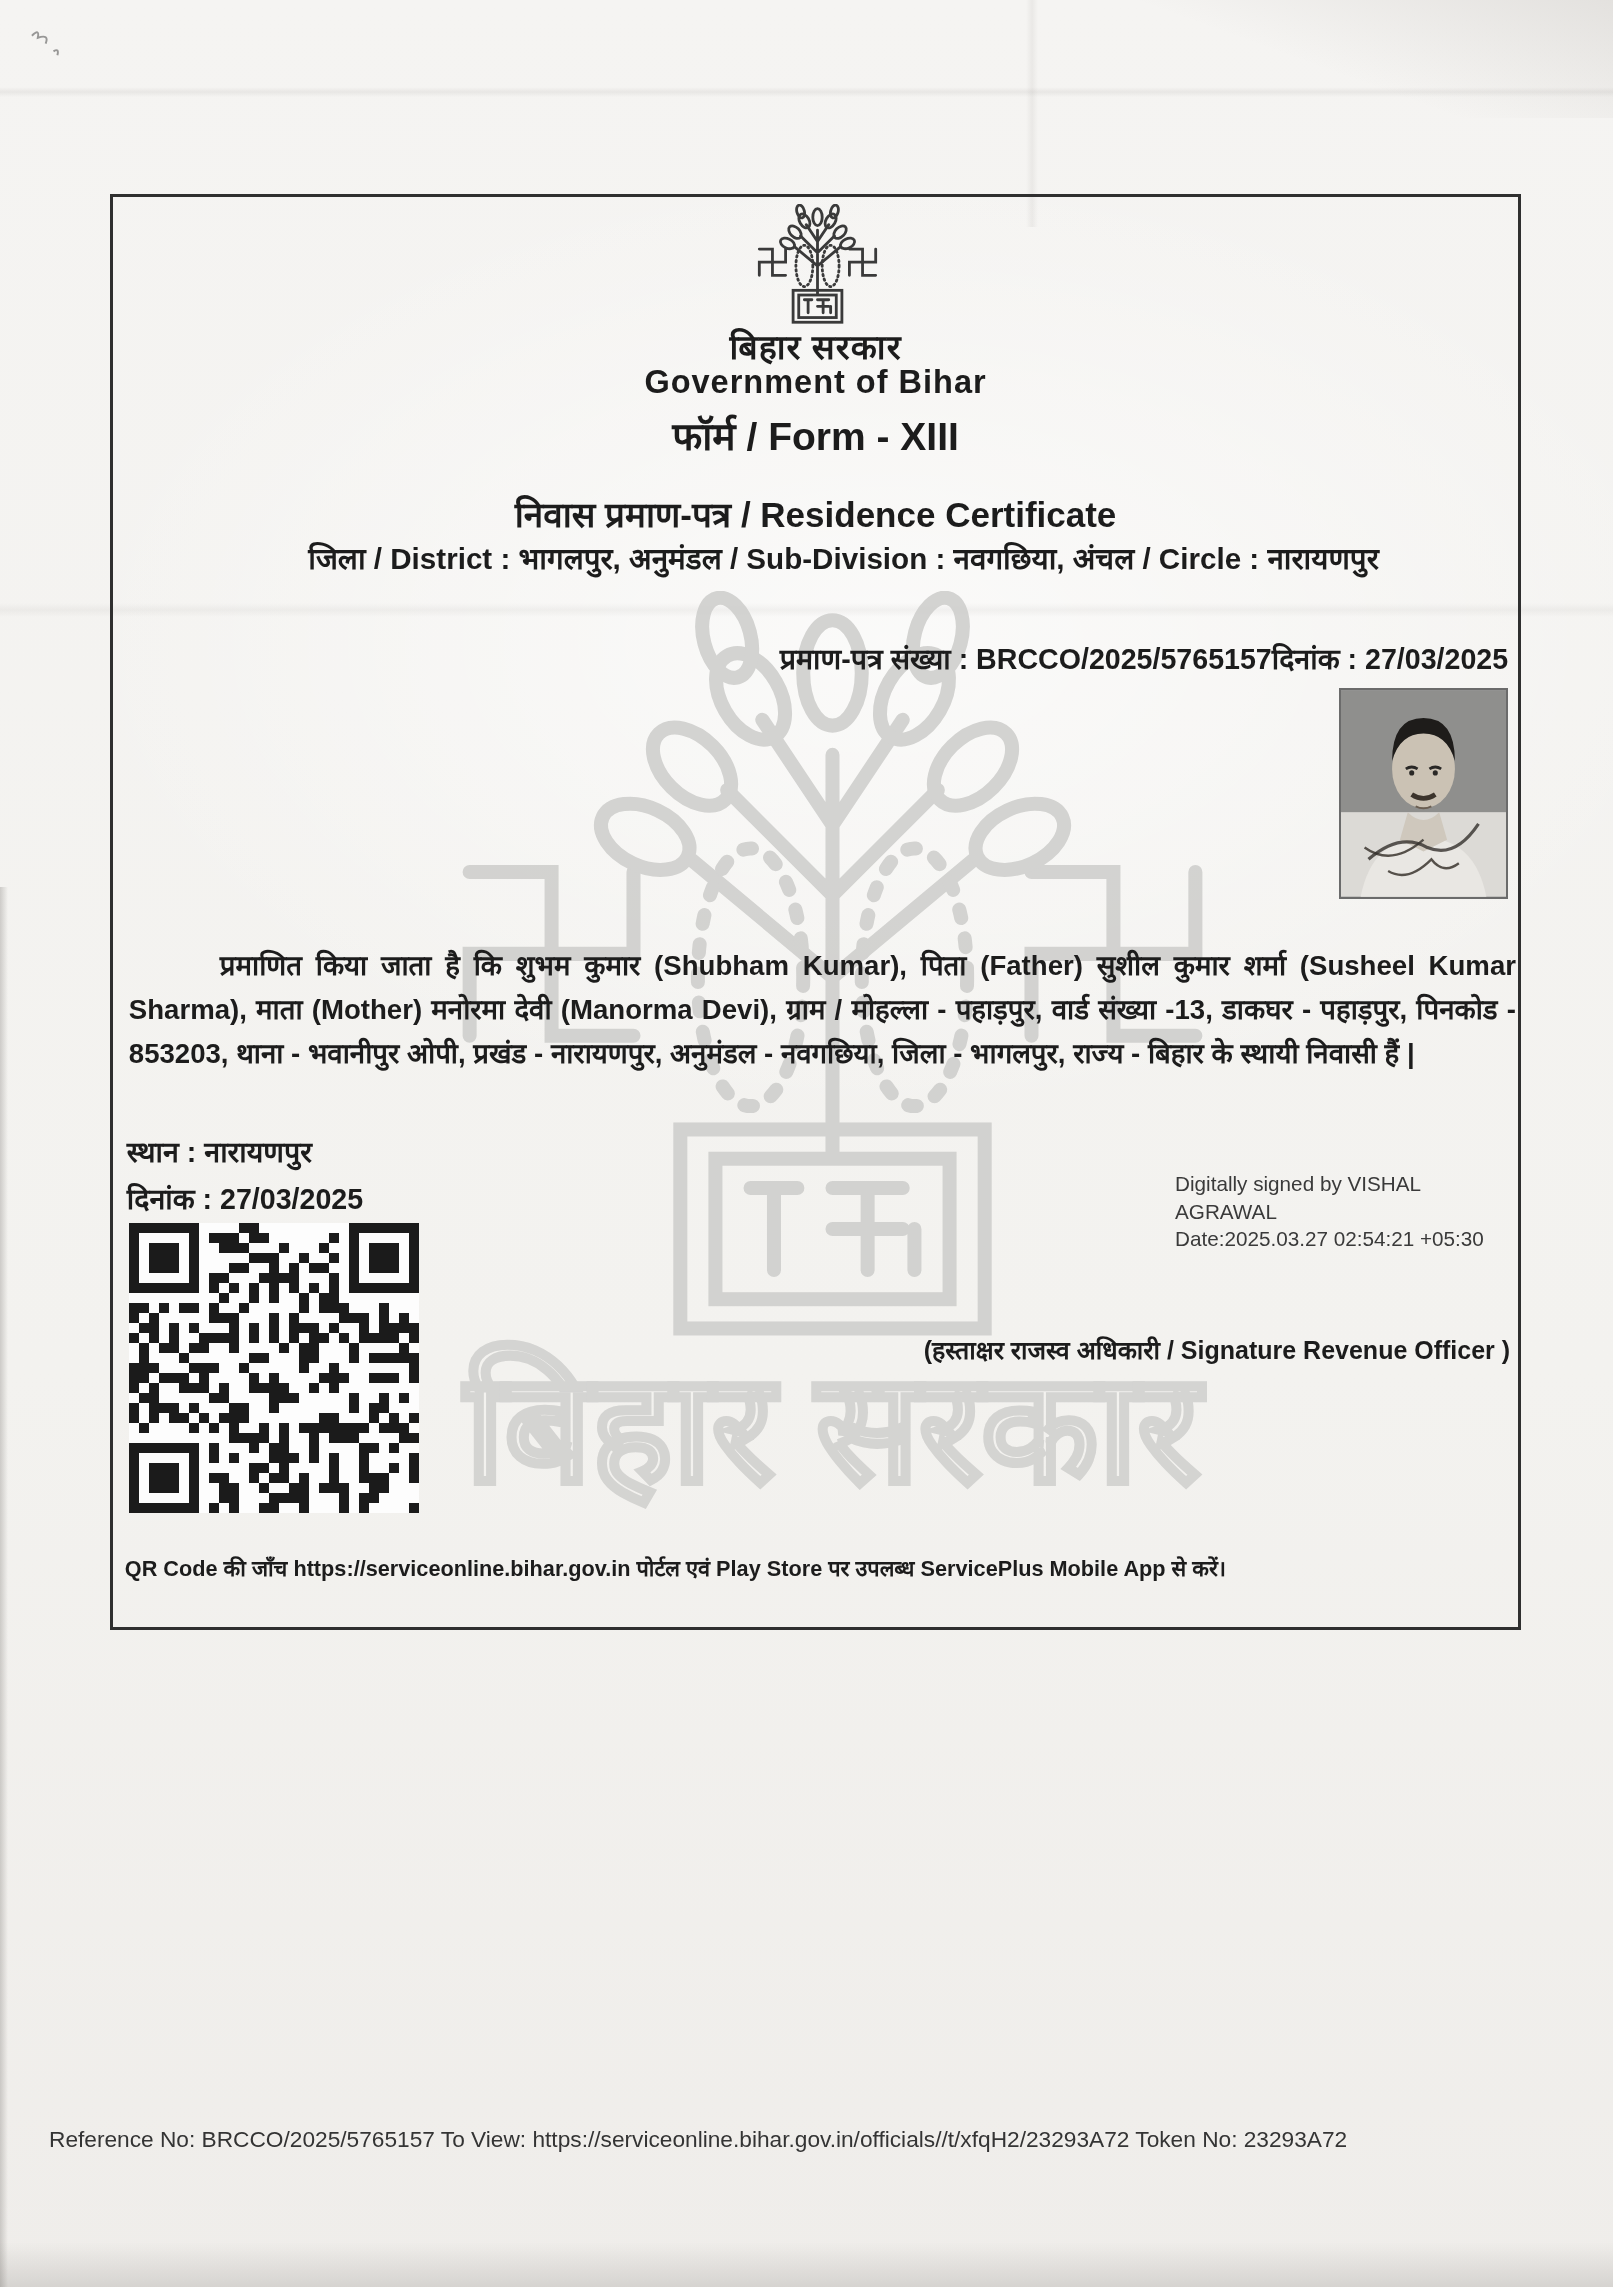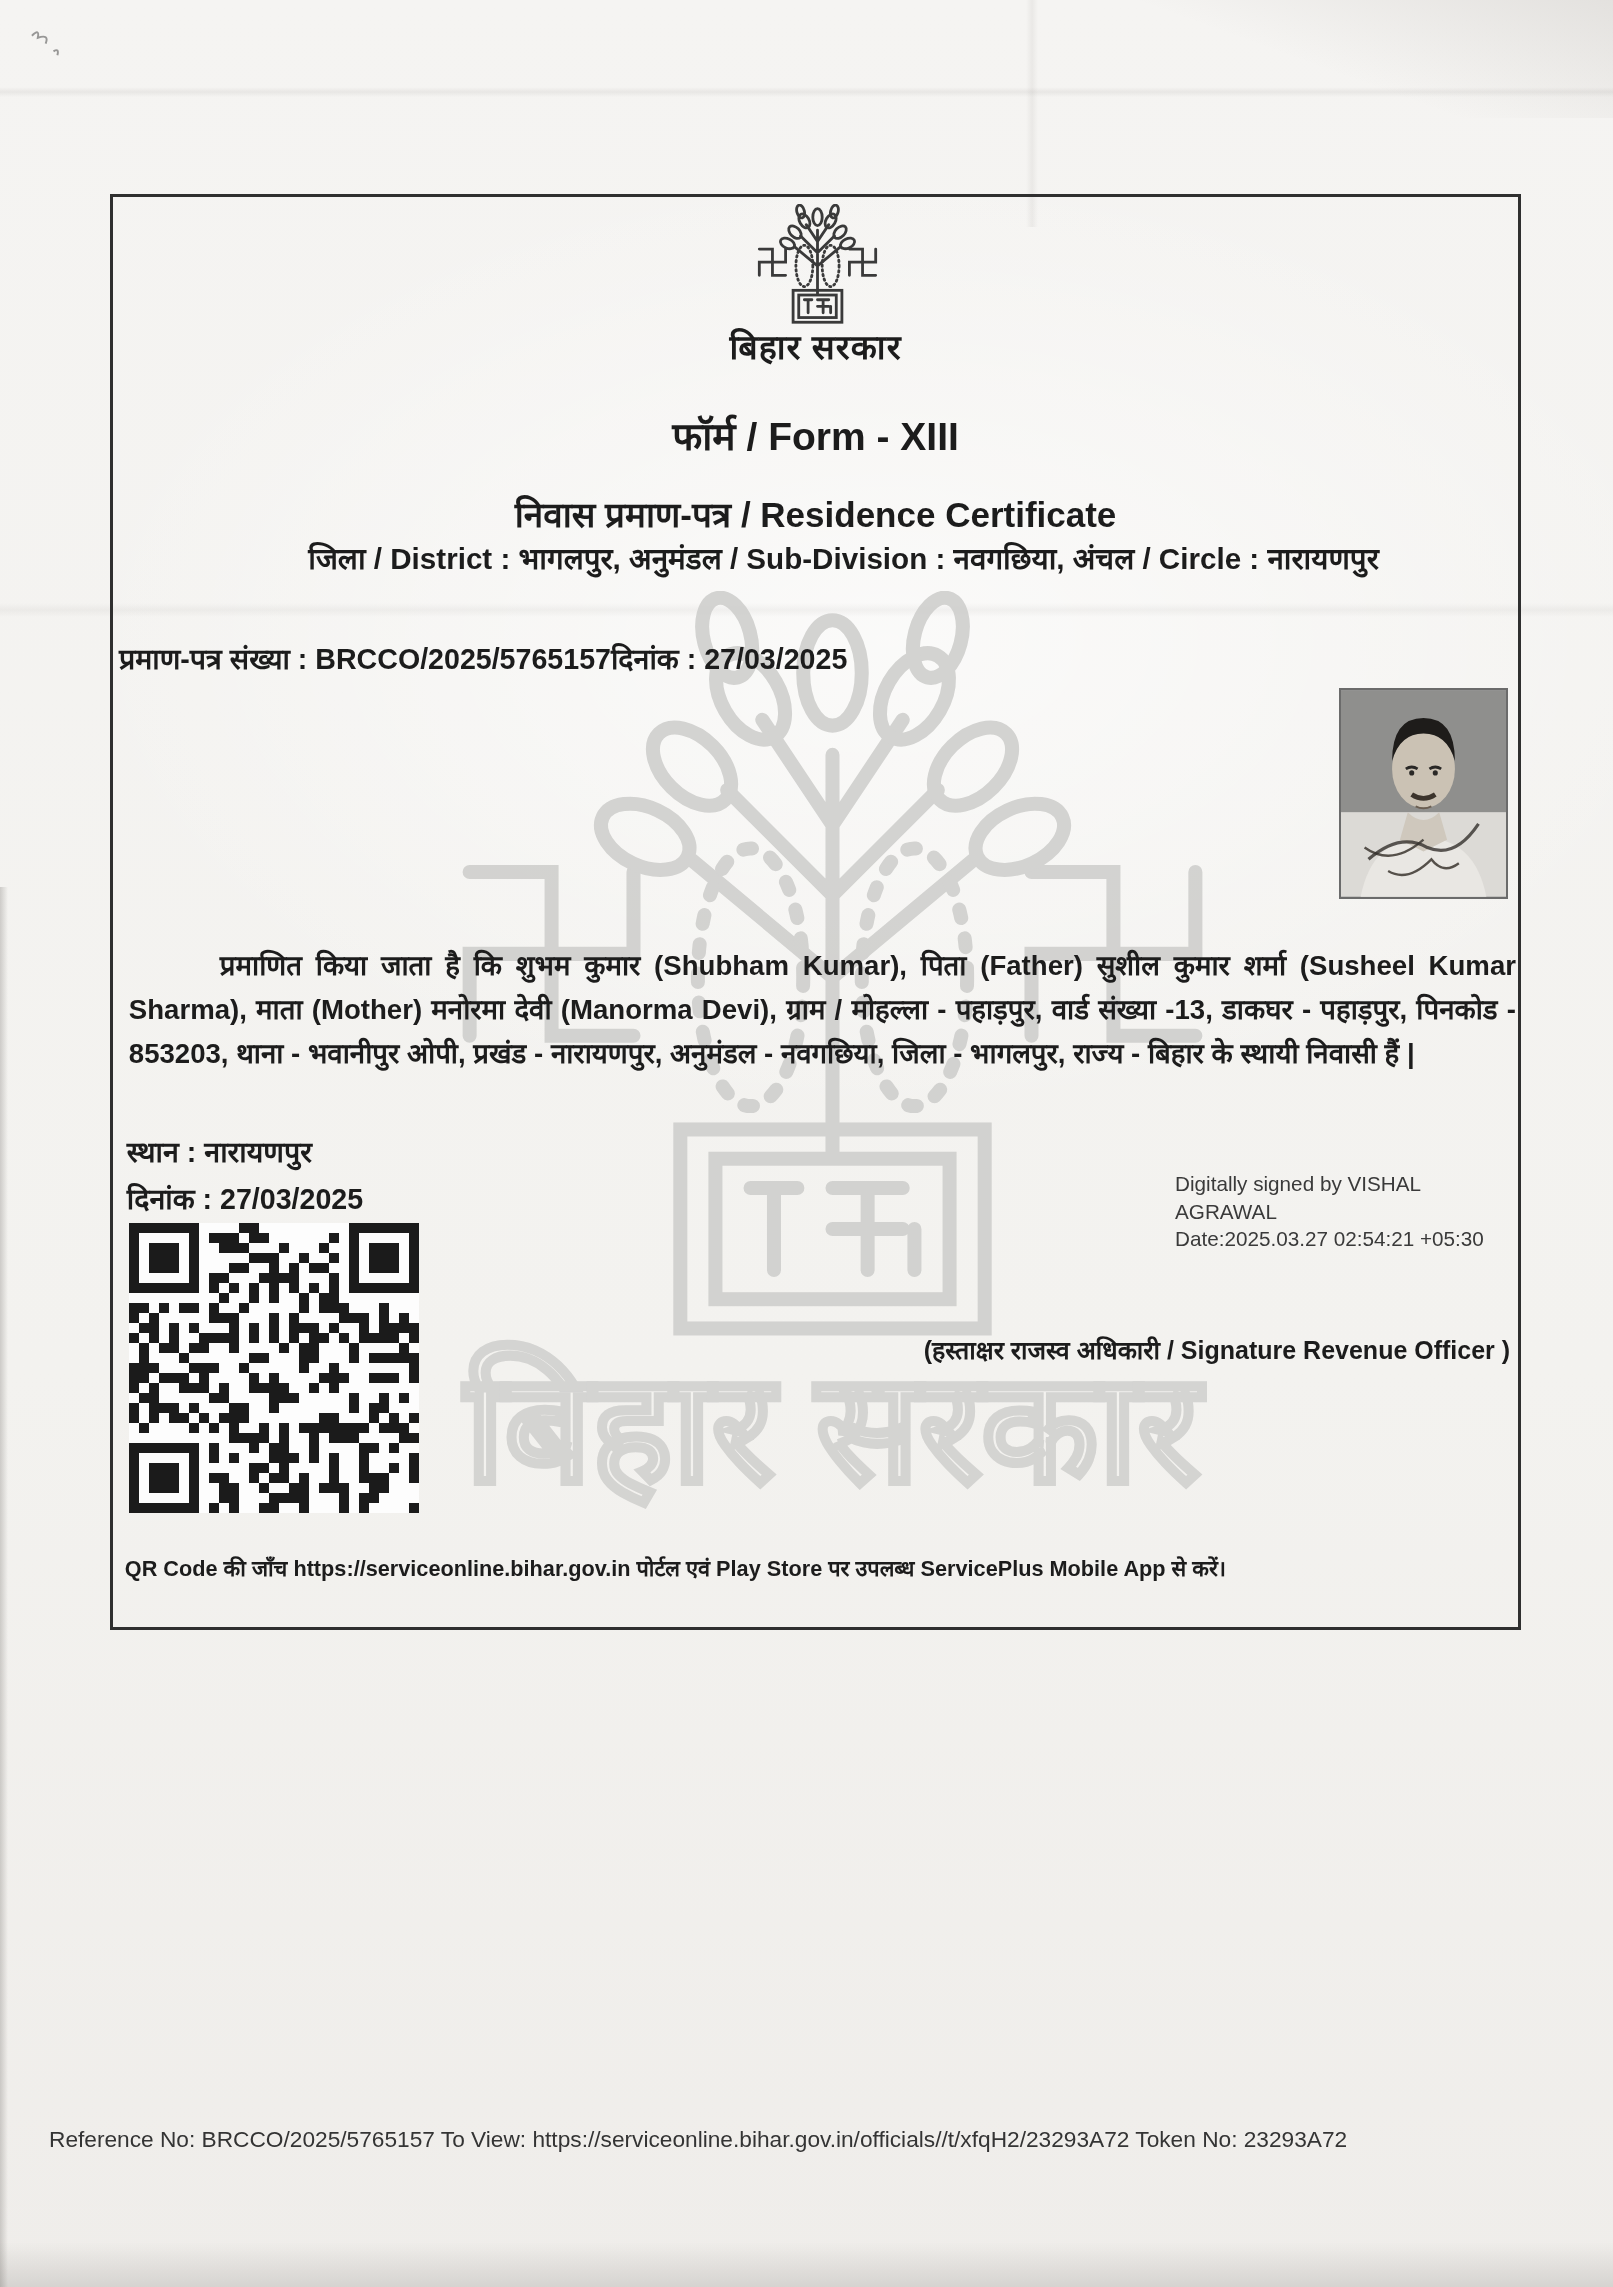--- a/index.html
+++ b/index.html
@@ -28,21 +28,21 @@
 
   .emblem-small{position:absolute;left:621px;top:6.9px;width:167px;height:122px;}
 
   .c{position:absolute;left:0;width:100%;text-align:center;}
   .t-state{top:126px;font-size:34px;font-weight:bold;letter-spacing:1px;}
   .t-gov{top:167px;font-size:32.5px;font-weight:bold;letter-spacing:1px;}
   .t-form{top:211px;font-size:39px;font-weight:bold;}
   .t-title{top:293px;font-size:35px;font-weight:bold;}
   .t-district{top:340px;font-size:29.6px;font-weight:bold;padding-left:28px;}
 
-  .row-certno{position:absolute;left:5.9px;right:9.9px;top:441px;display:flex;justify-content:flex-start;align-items:flex-start;}
+  .row-certno{position:absolute;left:5.9px;right:9.9px;top:441px;display:flex;justify-content:flex-end;align-items:flex-start;}
   .certno{font-size:28.6px;font-weight:bold;}
   .certdate{font-size:28.6px;font-weight:bold;}
 
   .photo{position:absolute;right:9.9px;top:491px;width:165px;height:207px;border:2px solid #6b6b6b;background:#9a9a98;}
   .photo svg{display:block;width:100%;height:100%;}
 
   .body-text{
     position:absolute;left:15.8px;right:2px;top:747px;
     font-size:27.6px;line-height:44px;font-weight:bold;text-align:justify;text-indent:91px;
   }
@@ -120,20 +120,21 @@
       <text x="70" y="152" text-anchor="middle" font-size="26" font-weight="bold" fill="none" stroke="#cfcfcd" stroke-width="0.9" font-family="Liberation Sans, DejaVu Sans, sans-serif">बिहार सरकार</text>
     </svg>
 
     <div class="content">
 
       <svg class="emblem-small" viewBox="0 0 140 130">
         <use href="#emblem-shape" stroke="#3a3a3a" stroke-width="3"></use>
       </svg>
 
       <div class="c t-state">बिहार सरकार</div>
+      <div class="c t-gov">Government of Bihar</div>
       <div class="c t-form">फॉर्म / Form - XIII</div>
       <div class="c t-title">निवास प्रमाण-पत्र / Residence Certificate</div>
       <div class="c t-district">जिला / District : भागलपुर, अनुमंडल / Sub-Division : नवगछिया, अंचल / Circle : नारायणपुर</div>
 
       <div class="row-certno">
         <div class="certno">प्रमाण-पत्र संख्या : BRCCO/2025/5765157</div>
         <div class="certdate">दिनांक : 27/03/2025</div>
       </div>
 
       <div class="photo">

